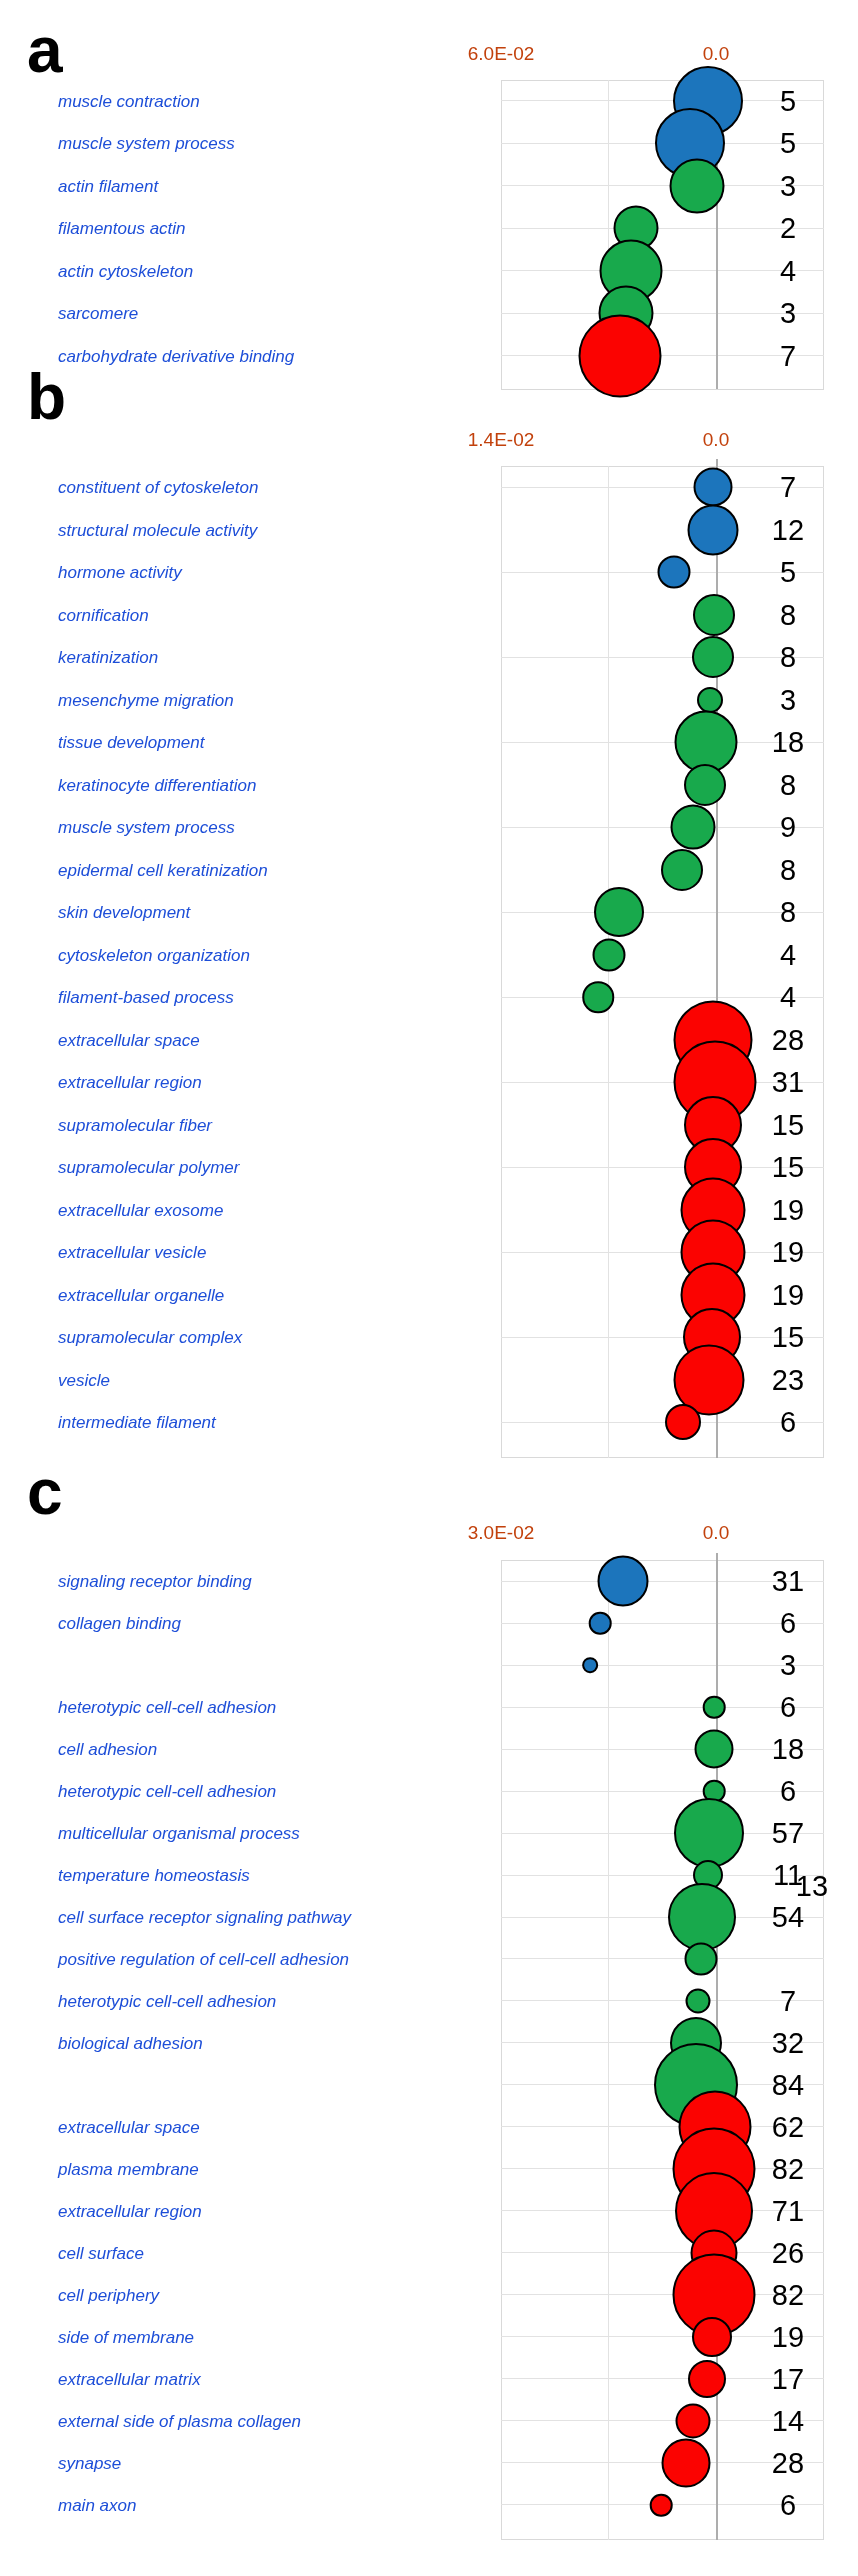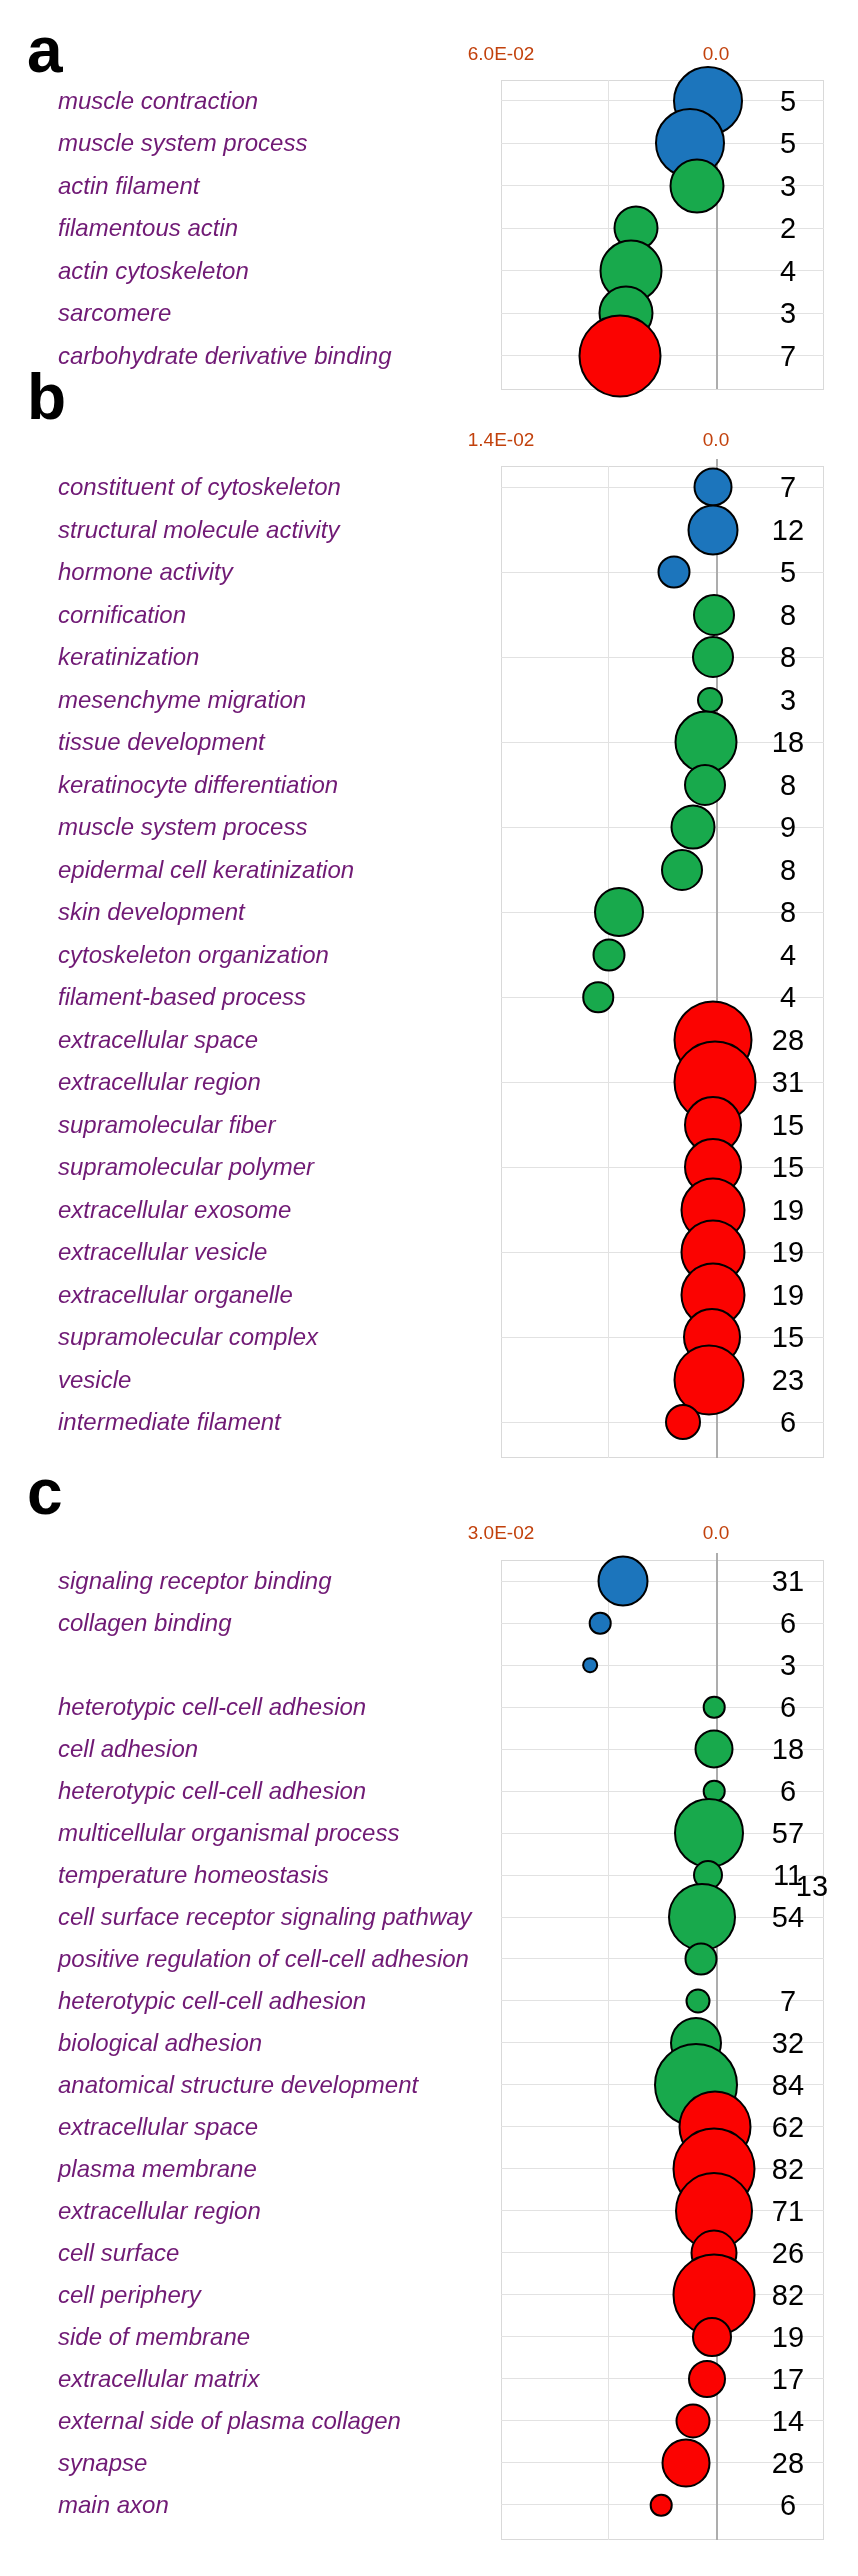--- a/index.html
+++ b/index.html
@@ -6,22 +6,22 @@
   #figure{position:relative;width:859px;height:2576px;background:#ffffff;overflow:hidden;
           font-family:"Liberation Sans", sans-serif;color:#000;}
   .panel-letter{position:absolute;font-size:64px;font-weight:bold;line-height:1;color:#000;}
   .axis-tick{position:absolute;transform:translate(-50%,-50%);font-size:19px;white-space:nowrap;color:#c2410c;}
   .plot-box{position:absolute;border:1px solid #D9D9D9;background:transparent;box-sizing:border-box;}
   .vgrid{position:absolute;width:1px;background:#E2E2E2;}
   .hgrid{position:absolute;height:1px;background:#E2E2E2;}
   .zero-line{position:absolute;width:1.6px;background:#ADADAD;}
   .bubble{position:absolute;border-radius:50%;border:2.6px solid #000;box-sizing:border-box;
           transform:translate(-50%,-50%);}
-  .row-label{position:absolute;font-style:italic;font-size:24px;white-space:nowrap;
-             transform:translateY(-50%);line-height:1;color:#701a75;}
+  .row-label{position:absolute;font-style:italic;font-size:17px;white-space:nowrap;
+             transform:translateY(-50%);line-height:1;color:#1d4ed8;}
   .count-label{position:absolute;font-size:29px;transform:translate(-50%,-50%);line-height:1;color:#000;}
 </style>
 </head>
 <body>
 
 <div id="figure">
     <div class="panel-letter" style="left: 27px; top: 18.4px;">a</div>
     <div class="plot-box" style="left: 501px; top: 80px; width: 323px; height: 310px; border-color: rgb(217, 217, 217);"></div>
     <div class="vgrid" style="left: 608px; top: 80px; height: 310px; background: rgb(226, 226, 226);"></div>
     <div class="hgrid" style="left: 501px; top: 100px; width: 323px; background: rgb(226, 226, 226);"></div>
@@ -200,21 +200,20 @@
     <div class="bubble" style="left: 701px; top: 1959px; width: 33px; height: 33px; background: rgb(24, 169, 76); z-index: 5;"></div>
     <div class="row-label" style="left: 58px; top: 1959px; z-index: 6;">positive regulation of cell-cell adhesion</div>
     <div class="count-label" style="left: 788px; top: 1886px; z-index: 6; margin-left: 24px;">13</div>
     <div class="bubble" style="left: 698px; top: 2001px; width: 25px; height: 25px; background: rgb(24, 169, 76); z-index: 5;"></div>
     <div class="row-label" style="left: 58px; top: 2001px; z-index: 6;">heterotypic cell-cell adhesion</div>
     <div class="count-label" style="left: 788px; top: 2001px; z-index: 6;">7</div>
     <div class="bubble" style="left: 696px; top: 2043px; width: 52px; height: 52px; background: rgb(24, 169, 76); z-index: 5;"></div>
     <div class="row-label" style="left: 58px; top: 2043px; z-index: 6;">biological adhesion</div>
     <div class="count-label" style="left: 788px; top: 2043px; z-index: 6;">32</div>
     <div class="bubble" style="left: 696px; top: 2085px; width: 84px; height: 84px; background: rgb(24, 169, 76); z-index: 5;"></div>
-    <div class="row-label" style="left: 58px; top: 2085px; z-index: 6;">anatomical structure development</div>
     <div class="count-label" style="left: 788px; top: 2085px; z-index: 6;">84</div>
     <div class="bubble" style="left: 715px; top: 2127px; width: 73px; height: 73px; background: rgb(251, 3, 1); z-index: 5;"></div>
     <div class="row-label" style="left: 58px; top: 2127px; z-index: 6;">extracellular space</div>
     <div class="count-label" style="left: 788px; top: 2127px; z-index: 6;">62</div>
     <div class="bubble" style="left: 714px; top: 2169px; width: 83px; height: 83px; background: rgb(251, 3, 1); z-index: 5;"></div>
     <div class="row-label" style="left: 58px; top: 2169px; z-index: 6;">plasma membrane</div>
     <div class="count-label" style="left: 788px; top: 2169px; z-index: 6;">82</div>
     <div class="bubble" style="left: 714px; top: 2211px; width: 78px; height: 78px; background: rgb(251, 3, 1); z-index: 5;"></div>
     <div class="row-label" style="left: 58px; top: 2211px; z-index: 6;">extracellular region</div>
     <div class="count-label" style="left: 788px; top: 2211px; z-index: 6;">71</div>

